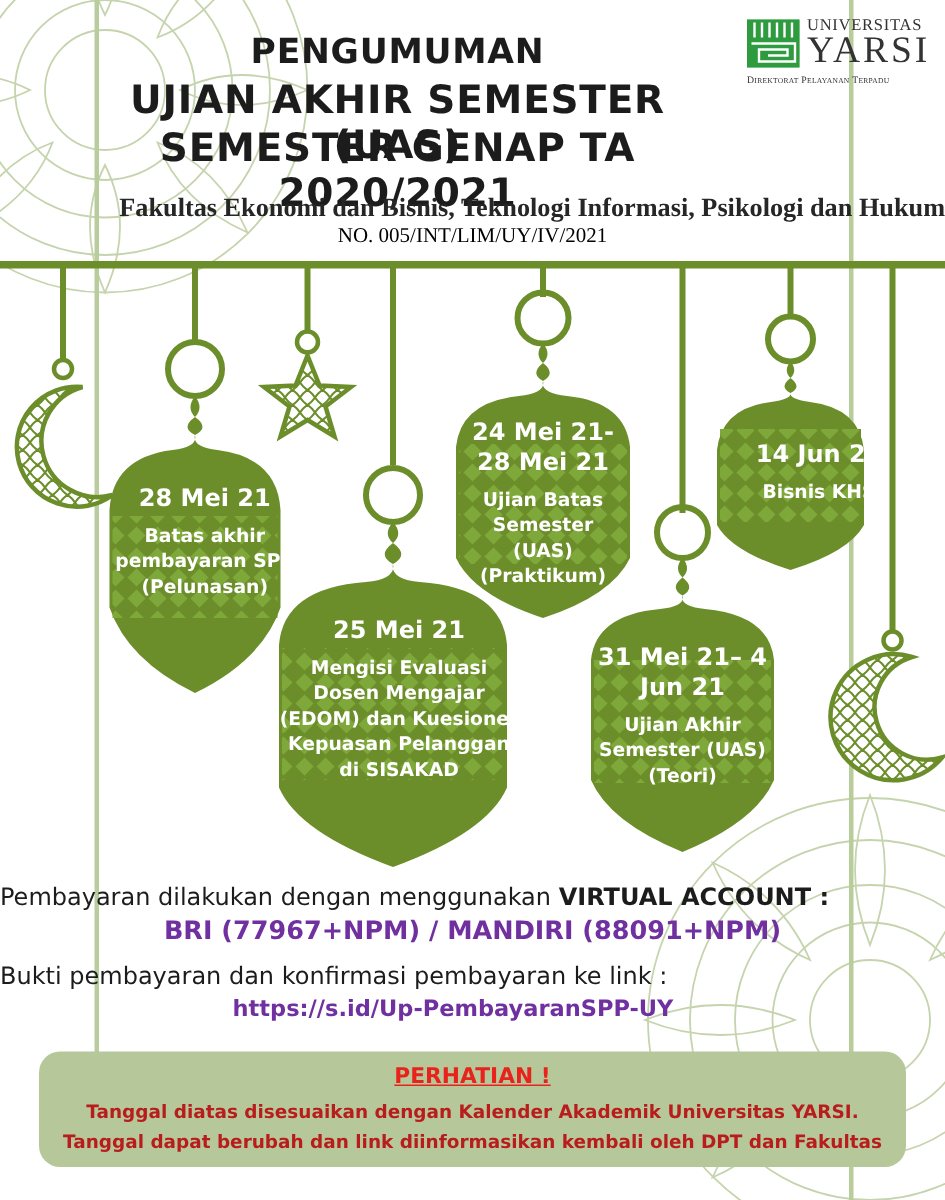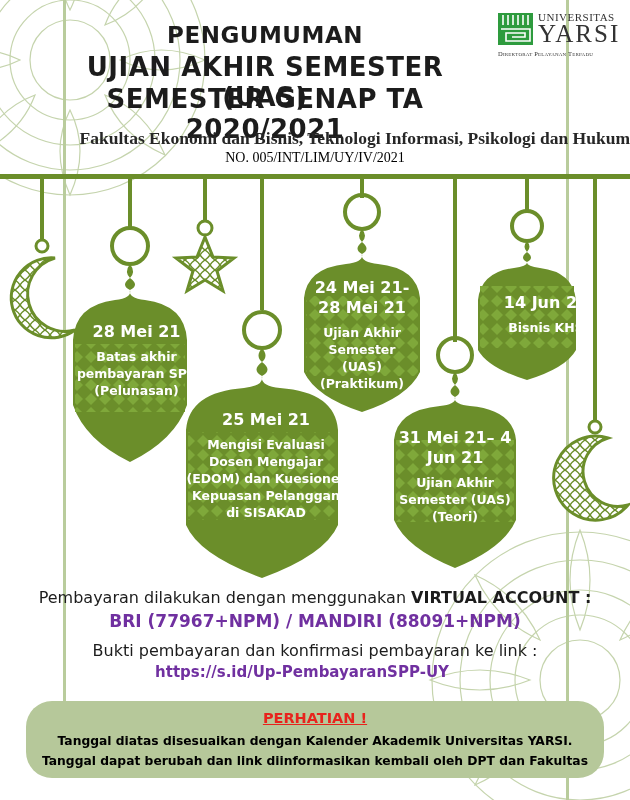--- a/index.html
+++ b/index.html
@@ -38,45 +38,45 @@
     .lantern-svg { position: absolute; left: 0; top: 0; width: 630px; height: 800px; }
 
     .lantern-text {
       position: absolute; text-align: center; color: #ffffff;
       font-family: "DejaVu Sans", sans-serif; font-weight: bold;
     }
     .lantern-text .date { font-size: 16px; line-height: 20px; display: block; }
     .lantern-text .desc { font-size: 12.5px; line-height: 17px; display: block; margin-top: 6px; }
 
     .pay-line {
-      position: absolute; left: 0; width: 630px; text-align: center;
+      position: absolute; left: 0; width: 630px; 
       font-family: "DejaVu Sans", sans-serif; font-size: 16px; color: #1c1c1c;
     }
     .pay-line b { font-weight: bold; }
     .pay-accounts {
       position: absolute; left: 0; width: 630px; text-align: center;
       font-family: "DejaVu Sans", sans-serif; font-weight: bold; font-size: 17px; color: #7030a0;
     }
     .pay-link {
       position: absolute; left: 0; width: 604px; text-align: center;
       font-family: "DejaVu Sans", sans-serif; font-weight: bold; font-size: 15px; color: #7030a0;
     }
 
     .notice {
       position: absolute; left: 26px; top: 701px; width: 578px; height: 77px;
-      background: #b6c89a; border-radius: 26px;
+      background: #b6c89a; border-radius: 14px;
     }
     .notice-title {
       position: absolute; top: 9px; left: 0; width: 100%; text-align: center;
       font-family: "DejaVu Sans", sans-serif; font-weight: bold; font-size: 14.5px;
       color: #e8231c; text-decoration: underline;
     }
     .notice-line {
       position: absolute; left: 0; width: 100%; text-align: center;
-      font-family: "DejaVu Sans", sans-serif; font-weight: bold; font-size: 12.3px; color: #000000;
+      font-family: "DejaVu Sans", sans-serif; font-weight: bold; font-size: 12.3px; color: #b91c1c;
     }
     .nl1 { top: 33px; }
     .nl2 { top: 53px; }
   </style>
 </head>
 <body>
 
 <svg class="bg-mandala" style="left:-80px;top:-90px;" width="300" height="300" viewBox="0 0 300 300">
   <g fill="none" stroke="#c5d4ad" stroke-width="1.2">
     <circle cx="150" cy="150" r="40"></circle>
@@ -210,21 +210,21 @@
   <span class="desc">Batas akhir pembayaran SPP (Pelunasan)</span>
 </div>
 
 <div class="lantern-text" style="left:186px; top:410px; width:160px;">
   <span class="date">25 Mei 21</span>
   <span class="desc">Mengisi Evaluasi Dosen Mengajar (EDOM) dan Kuesioner Kepuasan Pelanggan di SISAKAD</span>
 </div>
 
 <div class="lantern-text" style="left:308px; top:278px; width:108px;">
   <span class="date">24 Mei 21- 28 Mei 21</span>
-  <span class="desc">Ujian Akhir Semester (UAS) (Praktikum)</span>
+  <span class="desc">Ujian Batas Semester (UAS) (Praktikum)</span>
 </div>
 
 <div class="lantern-text" style="left:398px; top:428px; width:114px;">
   <span class="date">31 Mei 21– 4 Jun 21</span>
   <span class="desc">Ujian Akhir Semester (UAS) (Teori)</span>
 </div>
 
 <div class="lantern-text" style="left:484px; top:293px; width:94px;margin-left:15px;">
   <span class="date">14 Jun 21</span>
   <span class="desc">Bisnis KHS</span>

